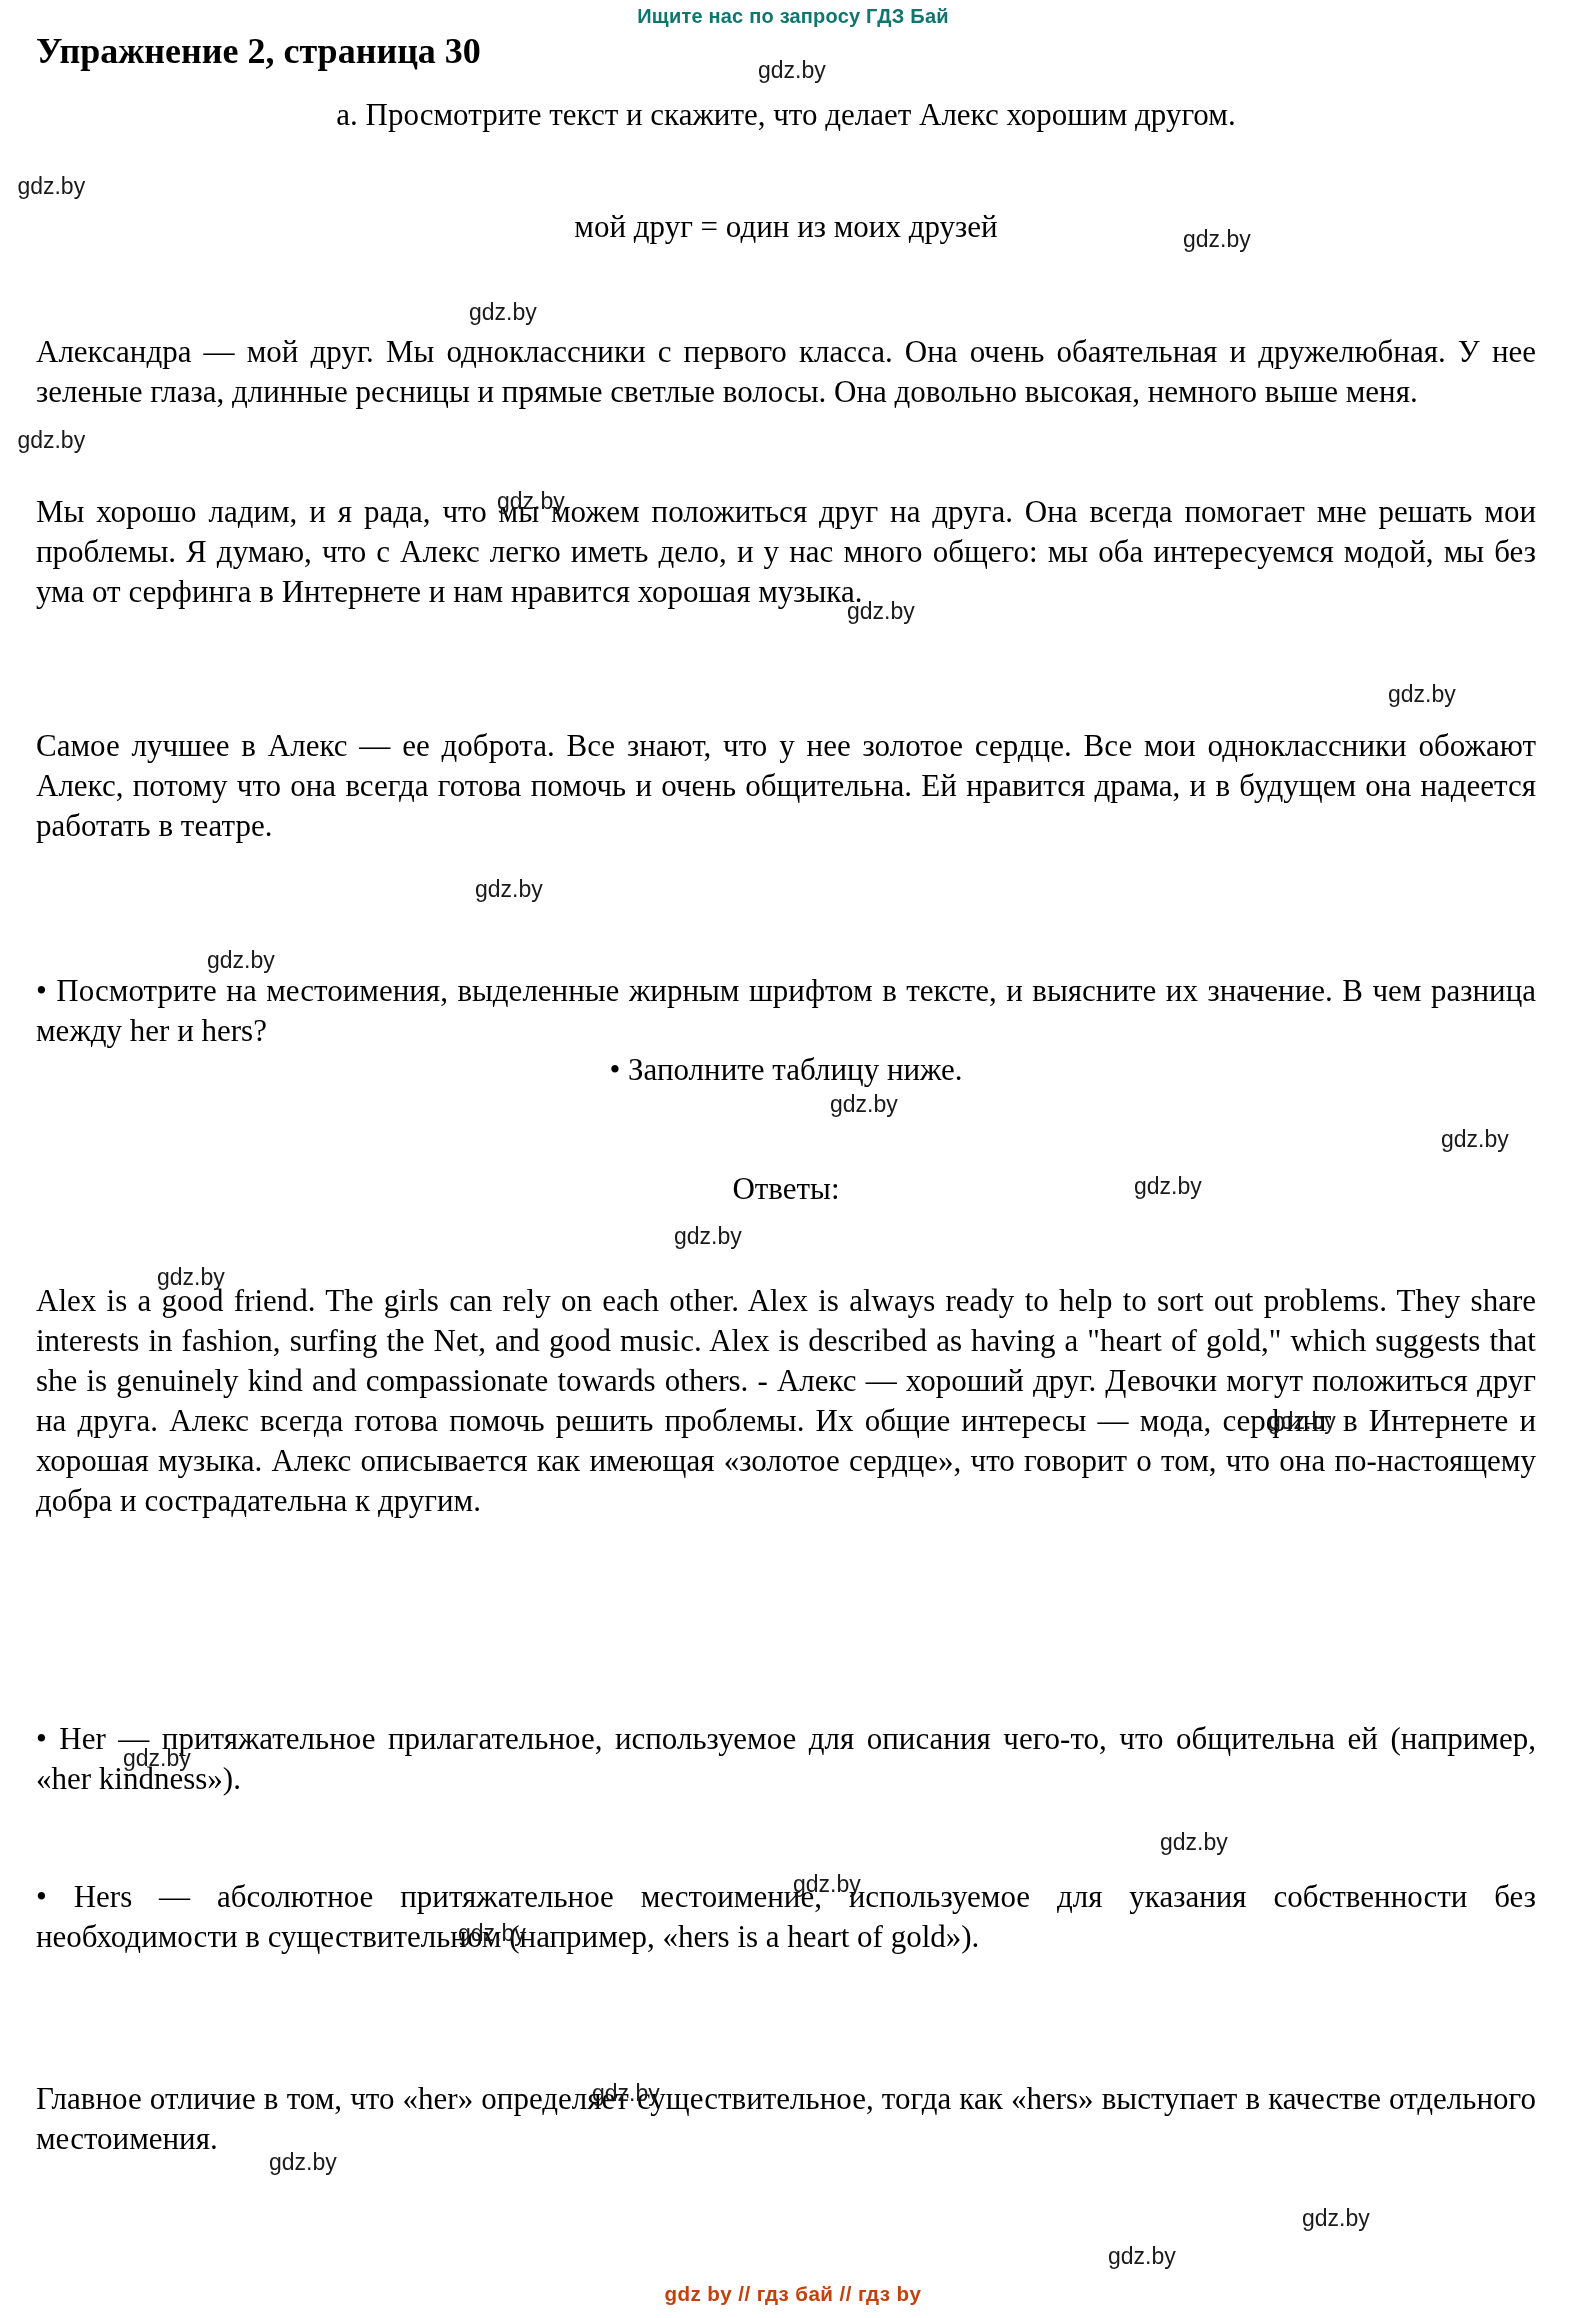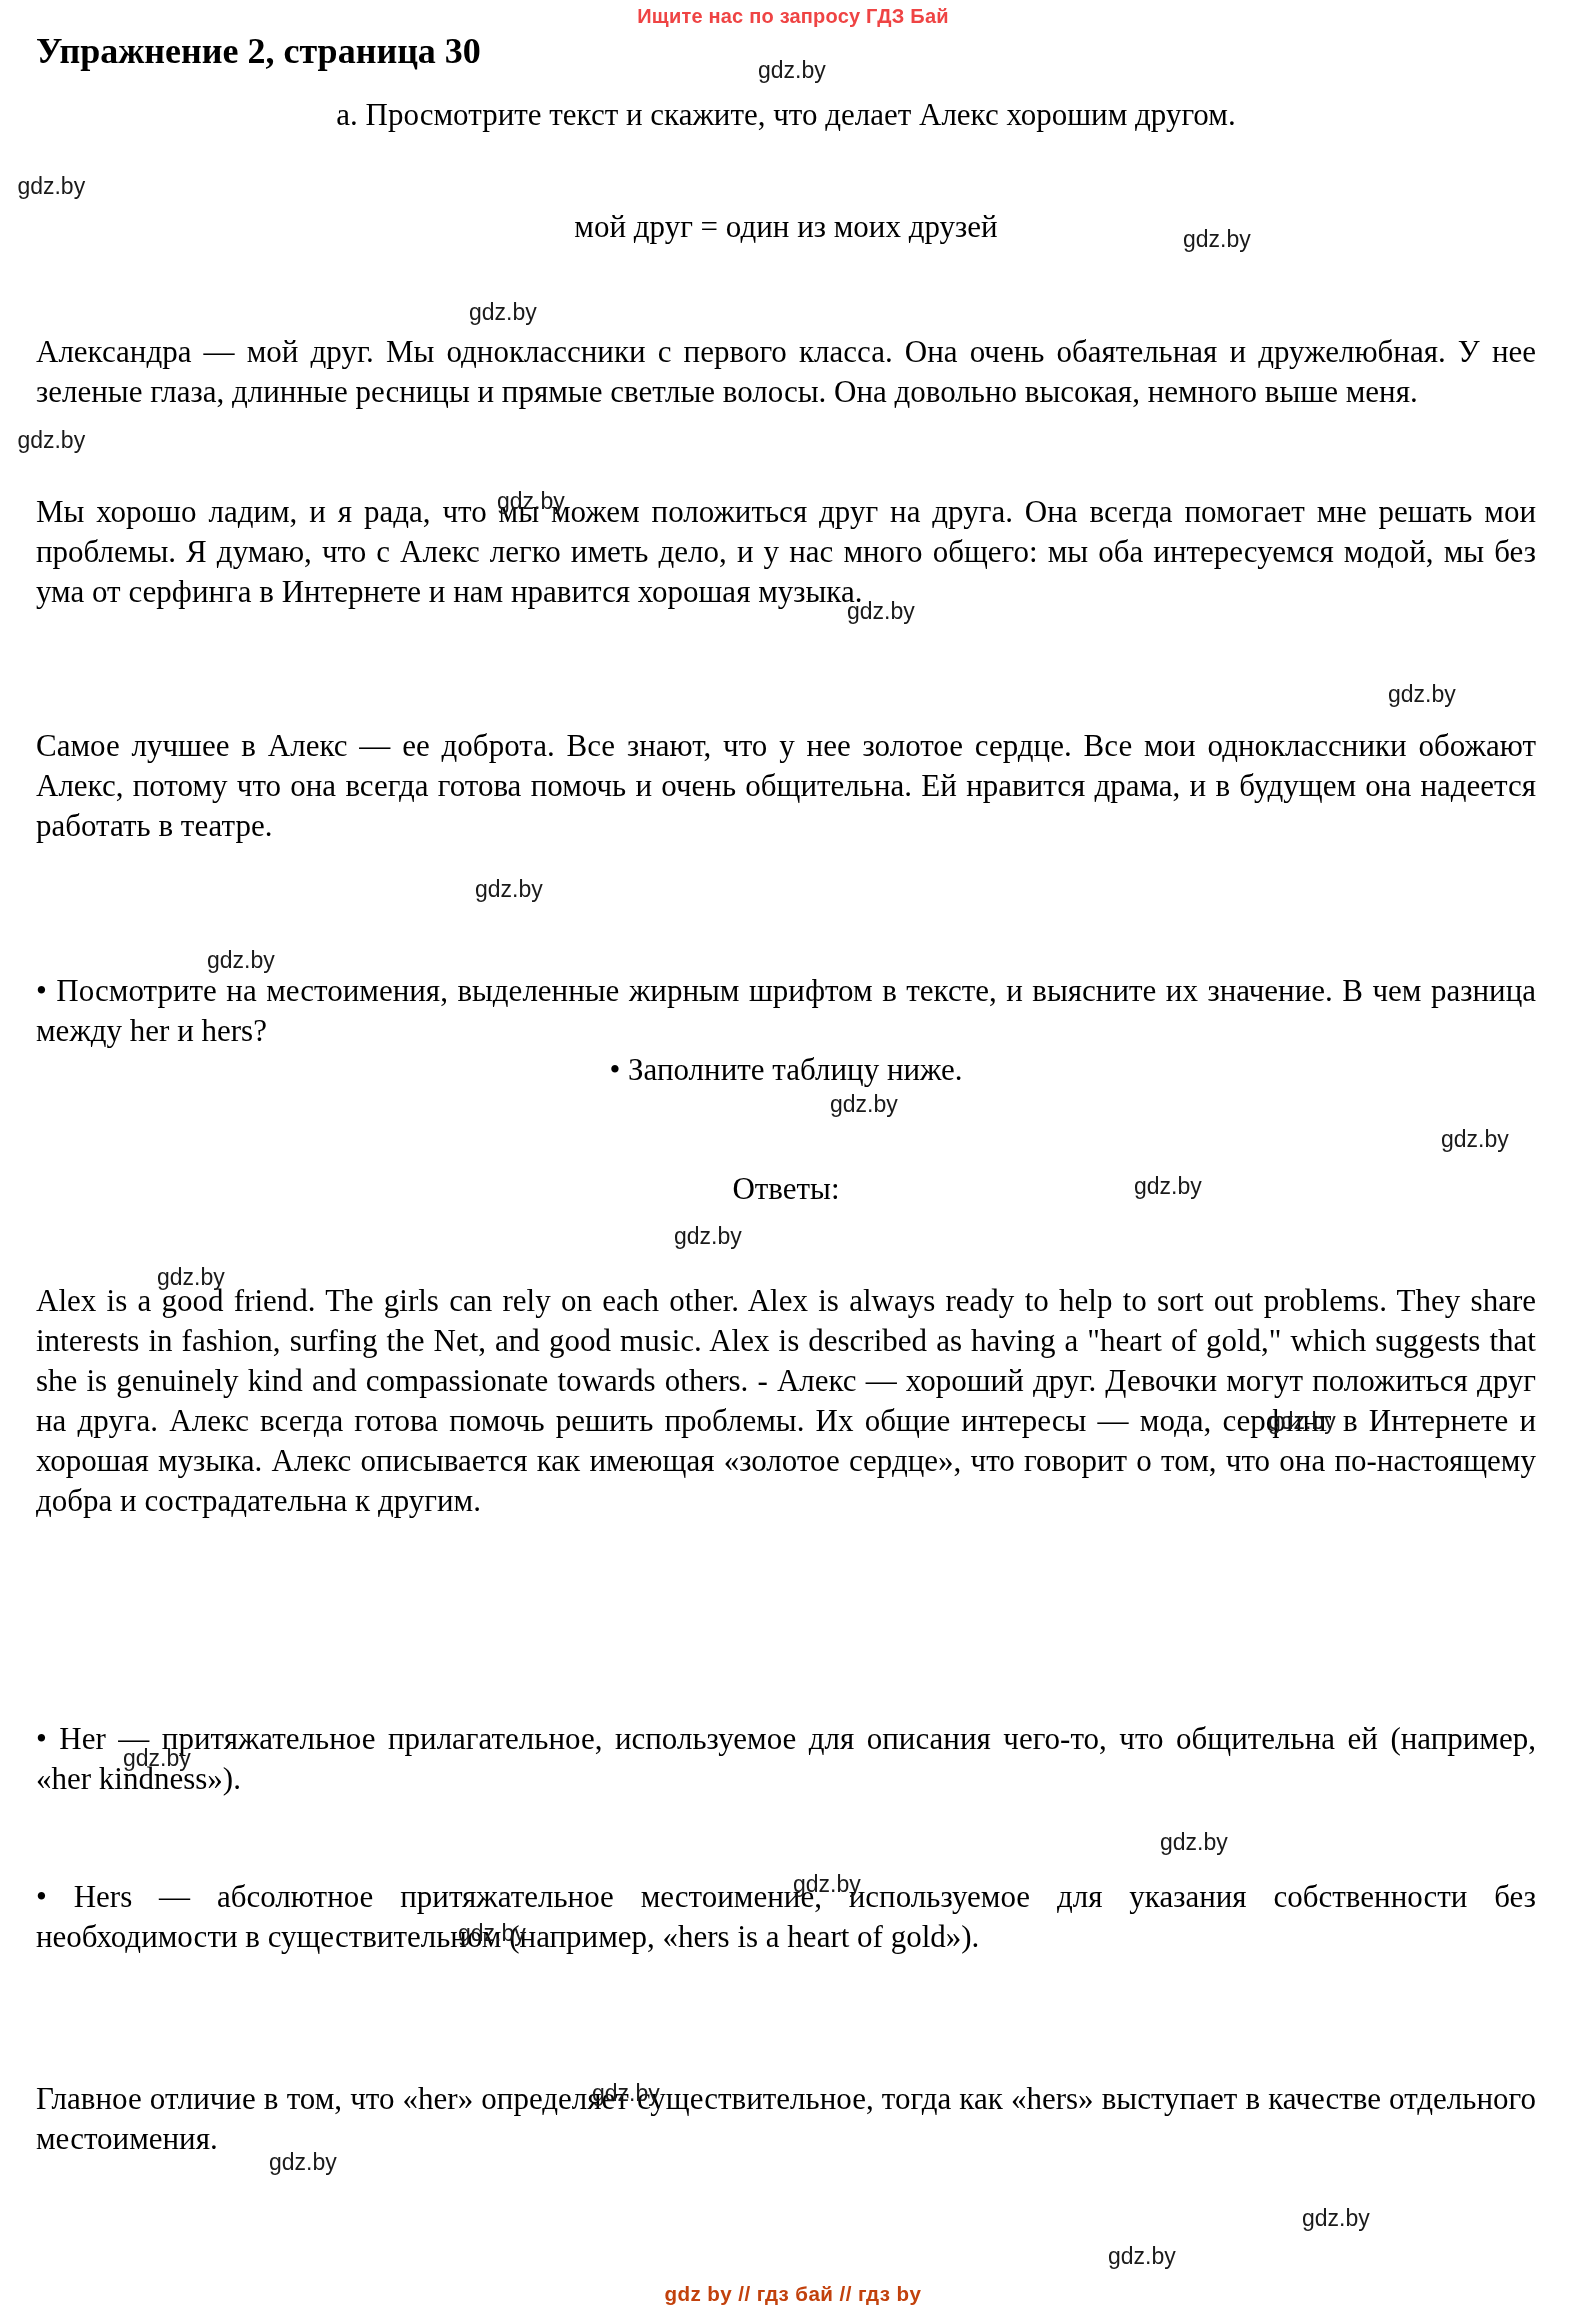--- a/index.html
+++ b/index.html
@@ -21,21 +21,21 @@
   .promo {
     position: absolute;
     top: 4.7px;
     left: 0;
     width: 100%;
     text-align: center;
     font-family: "Liberation Sans", "DejaVu Sans", sans-serif;
     font-weight: bold;
     font-size: 20px;
     letter-spacing: 0.2px;
-    color: #ef4444;
+    color: #0f766e;
   }
 
   
   .sheet {
     position: absolute;
     left: 36px;
     top: 0;
     width: 1504px;
     height: 2001px;
   }

